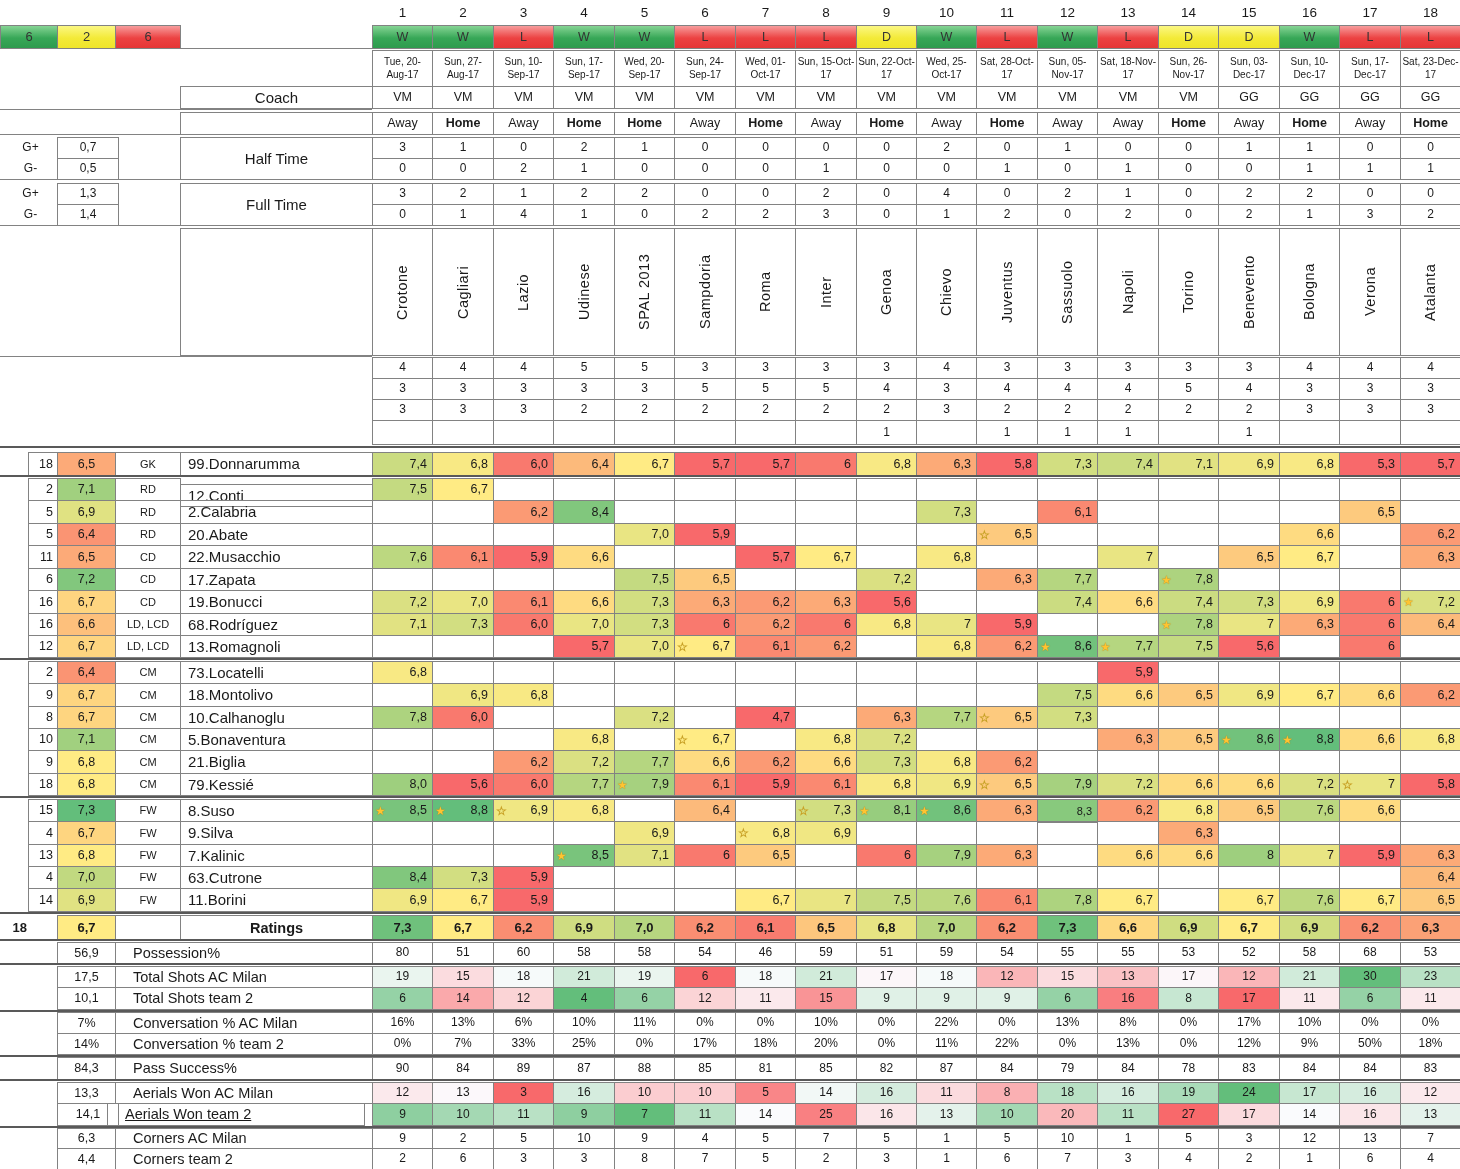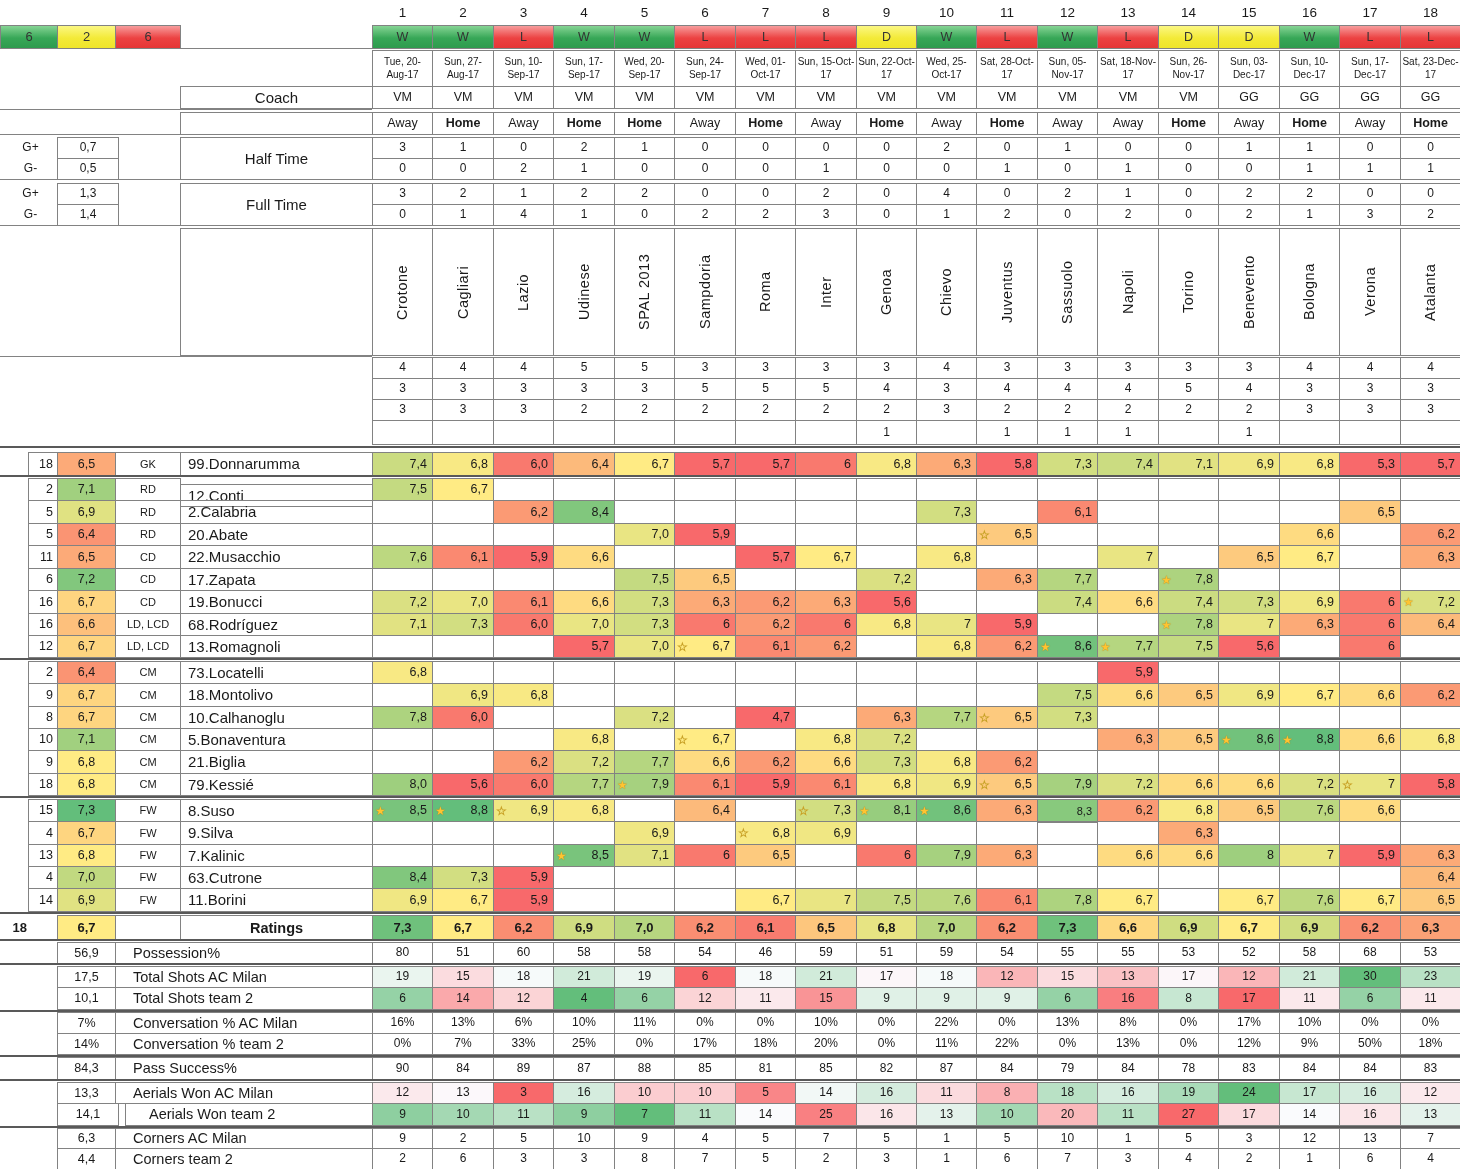--- a/index.html
+++ b/index.html
@@ -890,21 +890,21 @@
     <div class="c " style="left: 916px; top: 1082px; width: 61px; height: 22px; background: rgb(251, 219, 222);">11</div>
     <div class="c " style="left: 976px; top: 1082px; width: 62px; height: 22px; background: rgb(250, 176, 179);">8</div>
     <div class="c " style="left: 1037px; top: 1082px; width: 61px; height: 22px; background: rgb(185, 225, 197);">18</div>
     <div class="c " style="left: 1097px; top: 1082px; width: 62px; height: 22px; background: rgb(213, 236, 222);">16</div>
     <div class="c " style="left: 1158px; top: 1082px; width: 61px; height: 22px; background: rgb(170, 219, 185);">19</div>
     <div class="c " style="left: 1218px; top: 1082px; width: 62px; height: 22px; background: rgb(99, 190, 123);">24</div>
     <div class="c " style="left: 1279px; top: 1082px; width: 61px; height: 22px; background: rgb(199, 231, 209);">17</div>
     <div class="c " style="left: 1339px; top: 1082px; width: 62px; height: 22px; background: rgb(213, 236, 222);">16</div>
     <div class="c " style="left: 1400px; top: 1082px; width: 61px; height: 22px; background: rgb(251, 233, 236);">12</div>
     <div class="c " style="left: 57px; top: 1103px; width: 62px; height: 23px; font-size: 12.5px;">14,1</div>
-    <div class="c lt" style="left: 125px; top: 1103px; width: 258px; height: 23px; font-size: 14.5px; padding-left: 23px;">Aerials Won team 2</div>
+    <div class="c lt" style="left: 107px; top: 1103px; width: 258px; height: 23px; font-size: 14.5px; padding-left: 17px; text-decoration: underline;">Aerials Won team 2</div>
     <div class="c " style="left: 372px; top: 1103px; width: 61px; height: 23px; background: rgb(142, 207, 160);">9</div>
     <div class="c " style="left: 432px; top: 1103px; width: 62px; height: 23px; background: rgb(164, 216, 179);">10</div>
     <div class="c " style="left: 493px; top: 1103px; width: 61px; height: 23px; background: rgb(185, 225, 197);">11</div>
     <div class="c " style="left: 553px; top: 1103px; width: 62px; height: 23px; background: rgb(142, 207, 160);">9</div>
     <div class="c " style="left: 614px; top: 1103px; width: 61px; height: 23px; background: rgb(99, 190, 123);">7</div>
     <div class="c " style="left: 674px; top: 1103px; width: 62px; height: 23px; background: rgb(185, 225, 197);">11</div>
     <div class="c " style="left: 735px; top: 1103px; width: 61px; height: 23px; background: rgb(250, 251, 253);">14</div>
     <div class="c " style="left: 795px; top: 1103px; width: 62px; height: 23px; background: rgb(249, 128, 130);">25</div>
     <div class="c " style="left: 856px; top: 1103px; width: 61px; height: 23px; background: rgb(251, 230, 233);">16</div>
     <div class="c " style="left: 916px; top: 1103px; width: 61px; height: 23px; background: rgb(228, 242, 235);">13</div>

